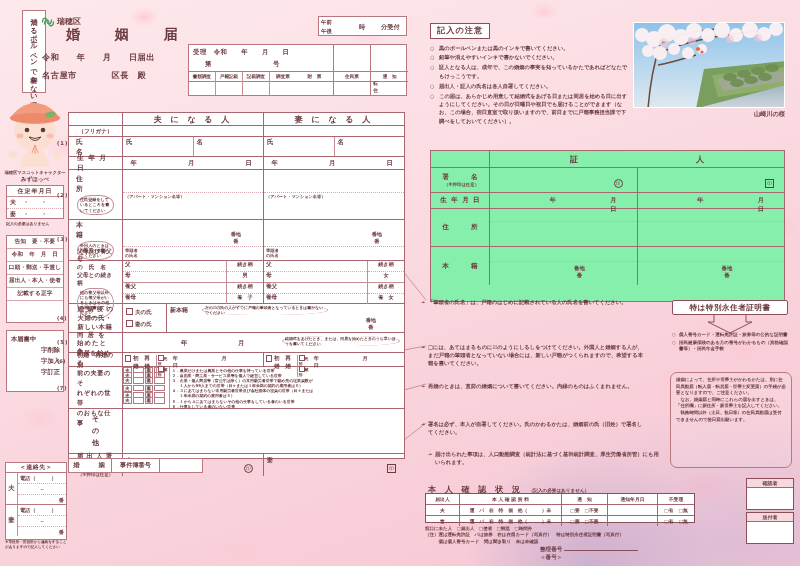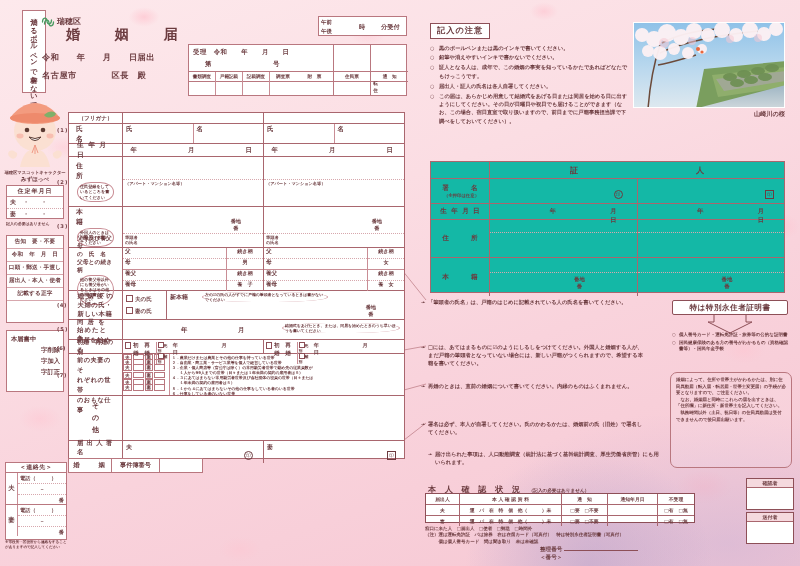--- a/index.html
+++ b/index.html
@@ -132,21 +132,21 @@
   #notes{left:430px;top:18px;width:200px;}
   #notesHdr{display:inline-block;border:1px solid #8d4f57;background:#fff;padding:1.5px 6px;
      font-size:8.2px;font-weight:bold;letter-spacing:1px;}
   #notesList{margin-top:5px;}
   #notesList li{list-style:none;font-size:5.3px;line-height:8.4px;font-weight:bold;
      margin-bottom:1.5px;position:relative;padding-left:9px;}
   #notesList li:before{content:"○";position:absolute;left:0;top:0;font-size:5px;}
   #photo{left:633px;top:22px;width:152px;height:86px;border:1px solid #fff;box-sizing:border-box;overflow:hidden;position:absolute;}
   #photocap{left:633px;top:110px;width:152px;text-align:right;font-size:6.2px;font-weight:bold;}
 
-  #witness{left:430px;top:161px;width:355px;height:132px;background:#14b8a6;border:1px solid #a9666e;box-sizing:border-box;}
+  #witness{left:430px;top:150px;width:355px;height:152px;background:#86efac;border:1px solid #a9666e;box-sizing:border-box;}
   #witness .hd{height:16px;border-bottom:1px solid #a9666e;display:flex;}
   #witness .hd .sp{width:58px;border-right:1px solid #a9666e;}
   #witness .hd .t{flex:1;font-size:8px;font-weight:bold;display:flex;align-items:center;
        justify-content:center;letter-spacing:34px;text-indent:34px;}
   #witness .r{display:flex;border-bottom:1px solid #a9666e;}
   #witness .r:last-child{border-bottom:none;}
   #witness .wl{width:58px;flex:0 0 58px;border-right:1px solid #a9666e;font-size:6.6px;font-weight:bold;
        display:flex;flex-direction:column;align-items:center;justify-content:center;letter-spacing:3px;text-indent:3px;}
   #witness .wc{flex:1;border-right:1px solid #a9666e;position:relative;}
   #witness .wc:last-child{border-right:none;}
@@ -337,20 +337,25 @@
       <div class="f">
           <span style="margin-left:auto">番</span>
         </div>
     </div>
   </div>
 </div>
 <div class="lyr" id="contactnote">※市役所・区役所から連絡をすることがありますので記入してください</div>
 
 <div class="lyr" id="form">
 
+  <div class="row" style="height:13px">
+    <div class="lab"></div>
+    <div class="half ctr" style="font-size:8px;font-weight:bold;letter-spacing:3px">夫 に な る 人</div>
+    <div class="half ctr" style="font-size:8px;font-weight:bold;letter-spacing:3px">妻 に な る 人</div>
+  </div>
 
   <div class="row" style="height:11px">
     <div class="lab" style="font-size:5.6px;letter-spacing:0;justify-content:flex-end;padding-bottom:0">（フリガナ）</div>
     <div class="half"></div>
     <div class="half"></div>
   </div>
 
   <div class="row" style="height:20px">
     <div class="lab" style="position:relative">
       <span class="num" style="top:1px">(1)</span>

